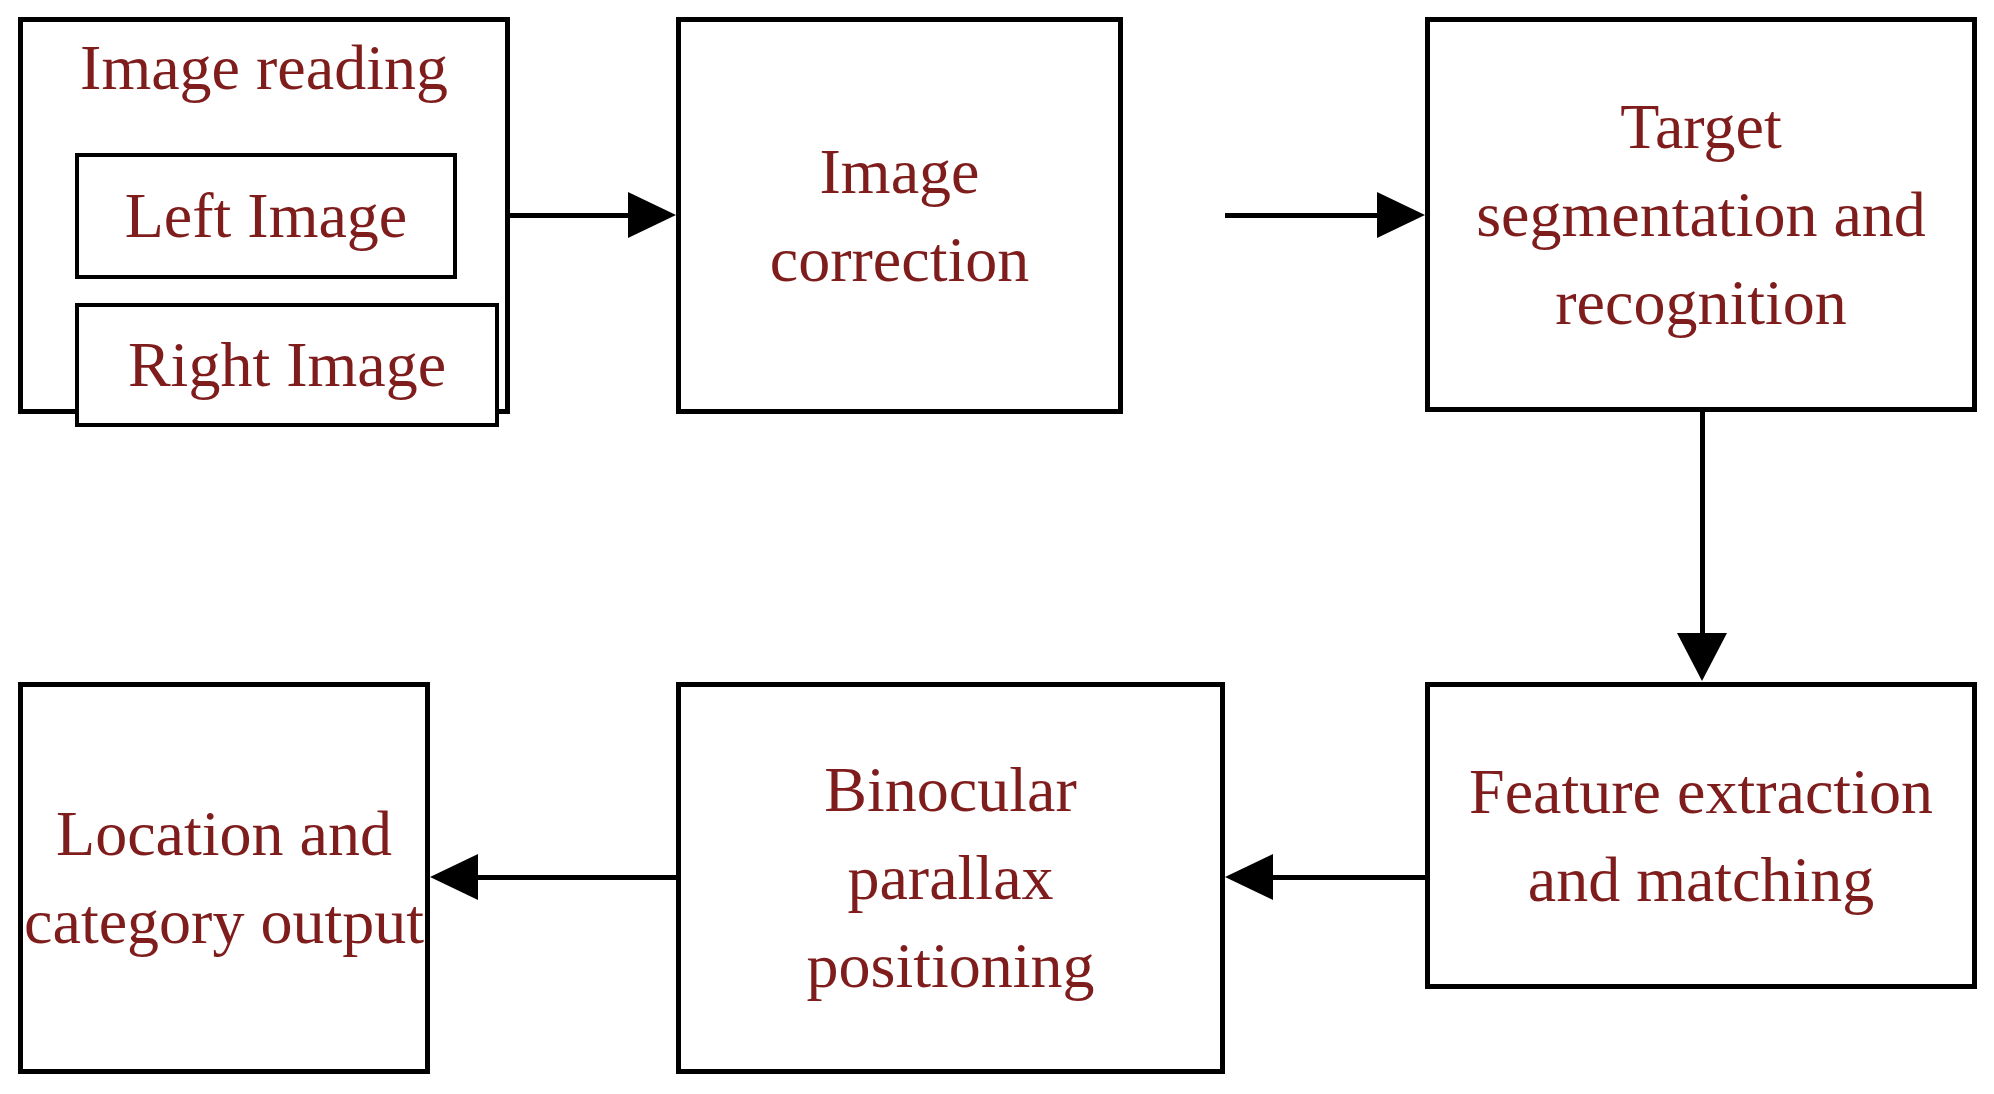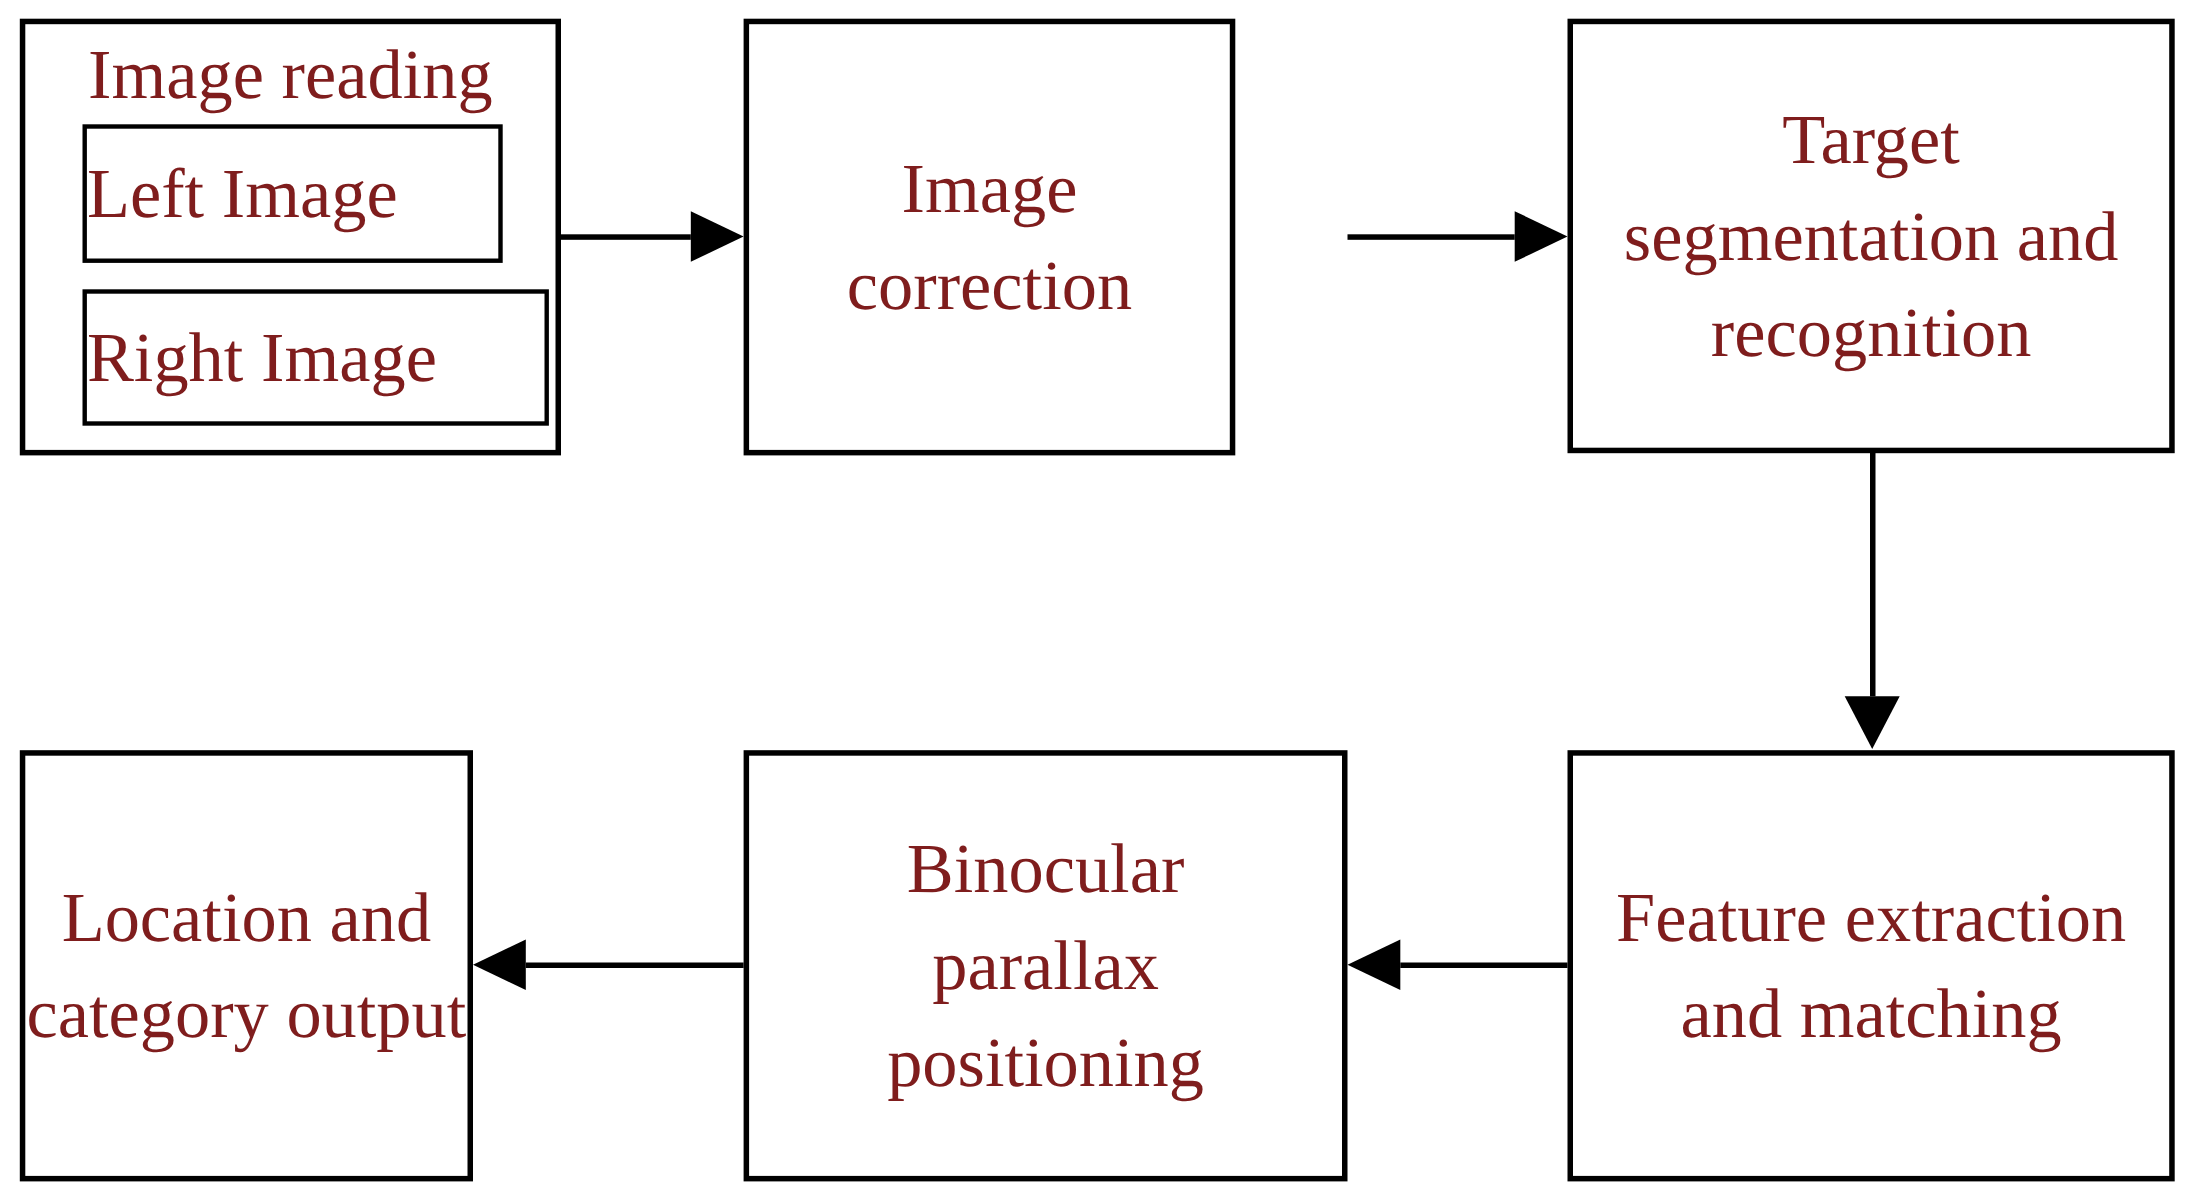--- a/index.html
+++ b/index.html
@@ -33,30 +33,30 @@
   #node-image-reading .group-title {
     position: absolute; left: 0; top: 0; width: 100%; height: 91px;
     display: flex; align-items: center; justify-content: center;
     font-size: 64px; white-space: pre;
   }
   .subnode {
     position: absolute;
     box-sizing: border-box;
     border: 4px solid #000000;
     background: #ffffff;
-    display: flex; align-items: center; justify-content: flex-start;
+    display: flex; align-items: center; justify-content: center; margin-top: 40px;
   }
   #subnode-left-image  { left: 52px; top: 91px;  width: 382px; height: 126px; }
   #subnode-right-image { left: 52px; top: 241px; width: 424px; height: 124px; }
 
   #node-image-correction     { left: 676px;  top: 17px;  width: 447px; height: 397px; }
   #node-target-segmentation  { left: 1425px; top: 17px;  width: 552px; height: 395px; }
   #node-location-output      { left: 18px;   top: 682px; width: 412px; height: 392px; }
   #node-binocular-parallax   { left: 676px;  top: 682px; width: 549px; height: 392px; justify-content: center; }
-  #node-feature-extraction   { left: 1425px; top: 682px; width: 552px; height: 392px; }
+  #node-feature-extraction   { left: 1425px; top: 682px; width: 552px; height: 307px; }
 
   
   .shaft { position: absolute; background: #000000; }
   .head  { position: absolute; width: 0; height: 0; }
   .head-right { border-left: 48px solid #000000; border-top: 23px solid transparent; border-bottom: 23px solid transparent; }
   .head-left  { border-right: 48px solid #000000; border-top: 23px solid transparent; border-bottom: 23px solid transparent; }
   .head-down  { border-top: 48px solid #000000; border-left: 25px solid transparent; border-right: 25px solid transparent; }
 
   #arrow1-shaft { left: 510px;  top: 213px; width: 118px; height: 5px; }
   #arrow1-head  { left: 628px;  top: 192px; }

